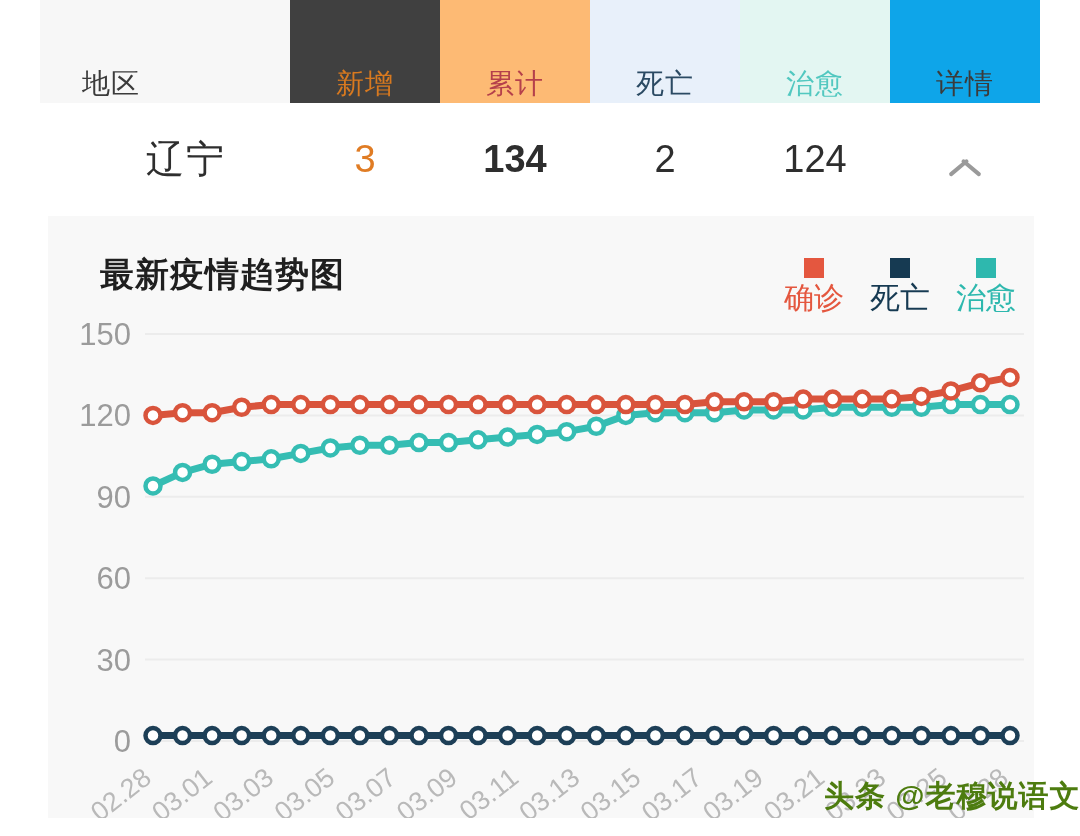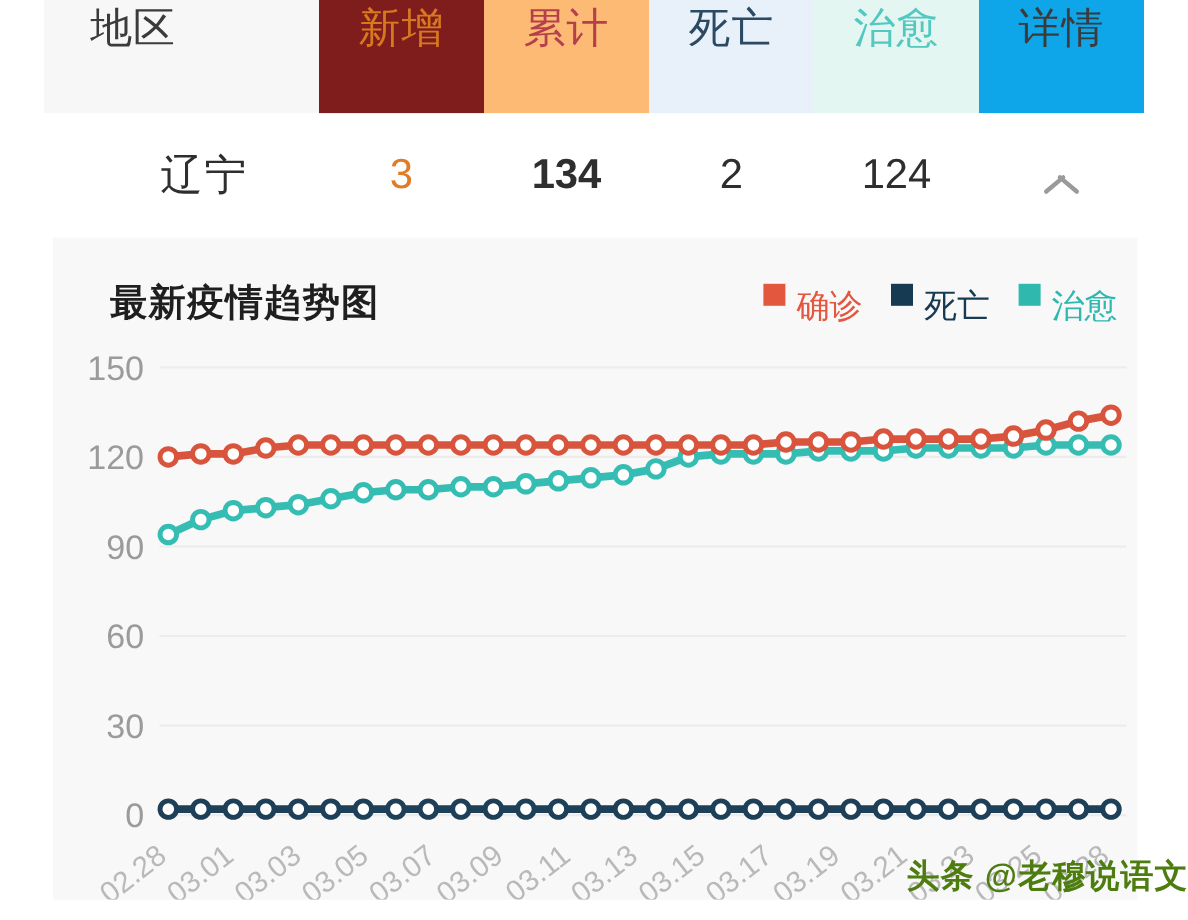--- a/index.html
+++ b/index.html
@@ -13,26 +13,26 @@
 
   
   .tabs {
     position: absolute; left: 40px; top: 0px;
     width: 1000px; height: 103px;
     display: flex; align-items: center;
     background: #f7f7f7;
   }
   .tab {
     height: 103px;
-    display: flex; align-items: flex-start; justify-content: center;
-    font-size: 38px; letter-spacing: 1px;
+    display: flex; align-items: flex-end; justify-content: center;
+    font-size: 28px; letter-spacing: 1px;
     user-select: none;
   }
   .tab-region  { width: 250px; color: #3b3b3b; background: #f7f7f7; justify-content: flex-start; padding-left: 42px; }
-  .tab-new     { width: 150px; color: #d8791f; background: #7f1d1d; }
+  .tab-new     { width: 150px; color: #d8791f; background: #404040; }
   .tab-total   { width: 150px; color: #b5404b; background: #fdba74; }
   .tab-death   { width: 150px; color: #2b4a63; background: #e8f0fa; }
   .tab-cured   { width: 150px; color: #52c8c0; background: #e3f6f2; }
   .tab-detail  { width: 150px; color: #3b3b3b; background: #0ea5e9; }
 
   
   .row {
     position: absolute; left: 40px; top: 103px;
     width: 1000px; height: 112px;
     display: flex; align-items: center;
@@ -65,21 +65,21 @@
     background: #f8f8f8;
   }
   .chart-title {
     position: absolute; left: 52px; top: 36px;
     font-size: 34px; font-weight: bold; color: #1f1f1f; letter-spacing: 1px; text-align: right;
   }
   .legend {
     position: absolute; right: 18px; top: 42px;
     display: flex; align-items: center; gap: 26px;
   }
-  .legend-item { display: flex; align-items: flex-start; gap: 10px; font-size: 30px; }
+  .legend-item { display: flex; align-items: center; font-size: 30px; flex-direction: column; }
   .legend-swatch { width: 20px; height: 20px; display: inline-block; }
 
   .plot { position: absolute; left: 0; top: 0; width: 986px; height: 602px; }
 
   
   .watermark {
     position: absolute; left: 824px; top: 776px;
     font-size: 30px; font-weight: bold; color: #4d7c0f;
     white-space: nowrap; letter-spacing: 1px;
   }

